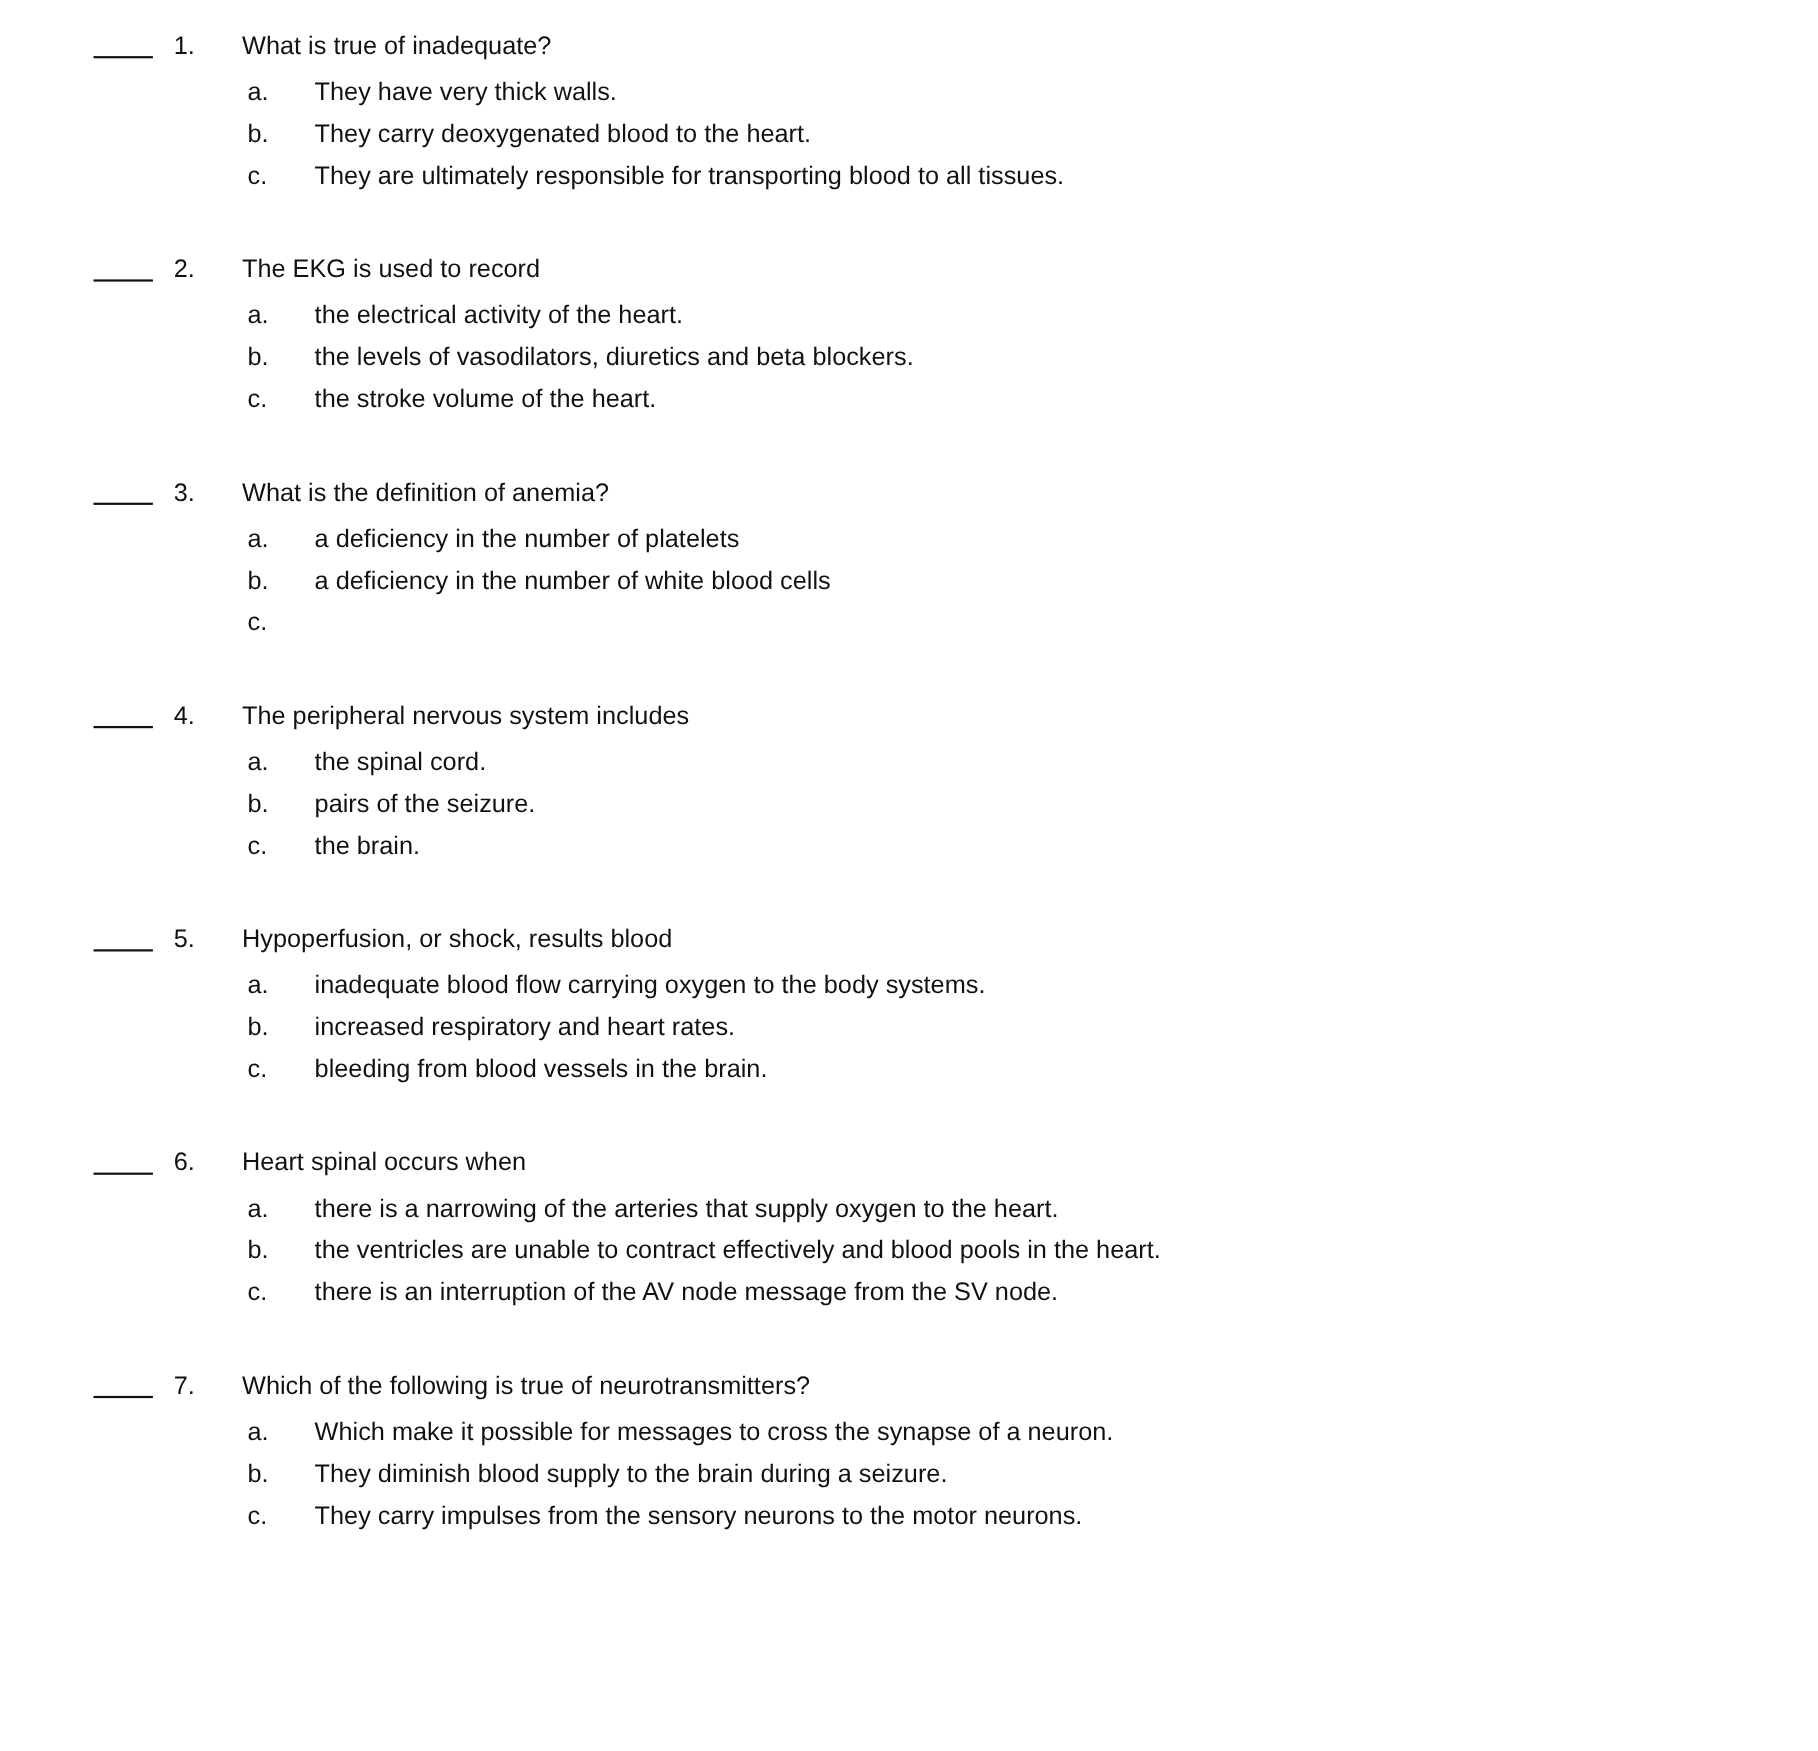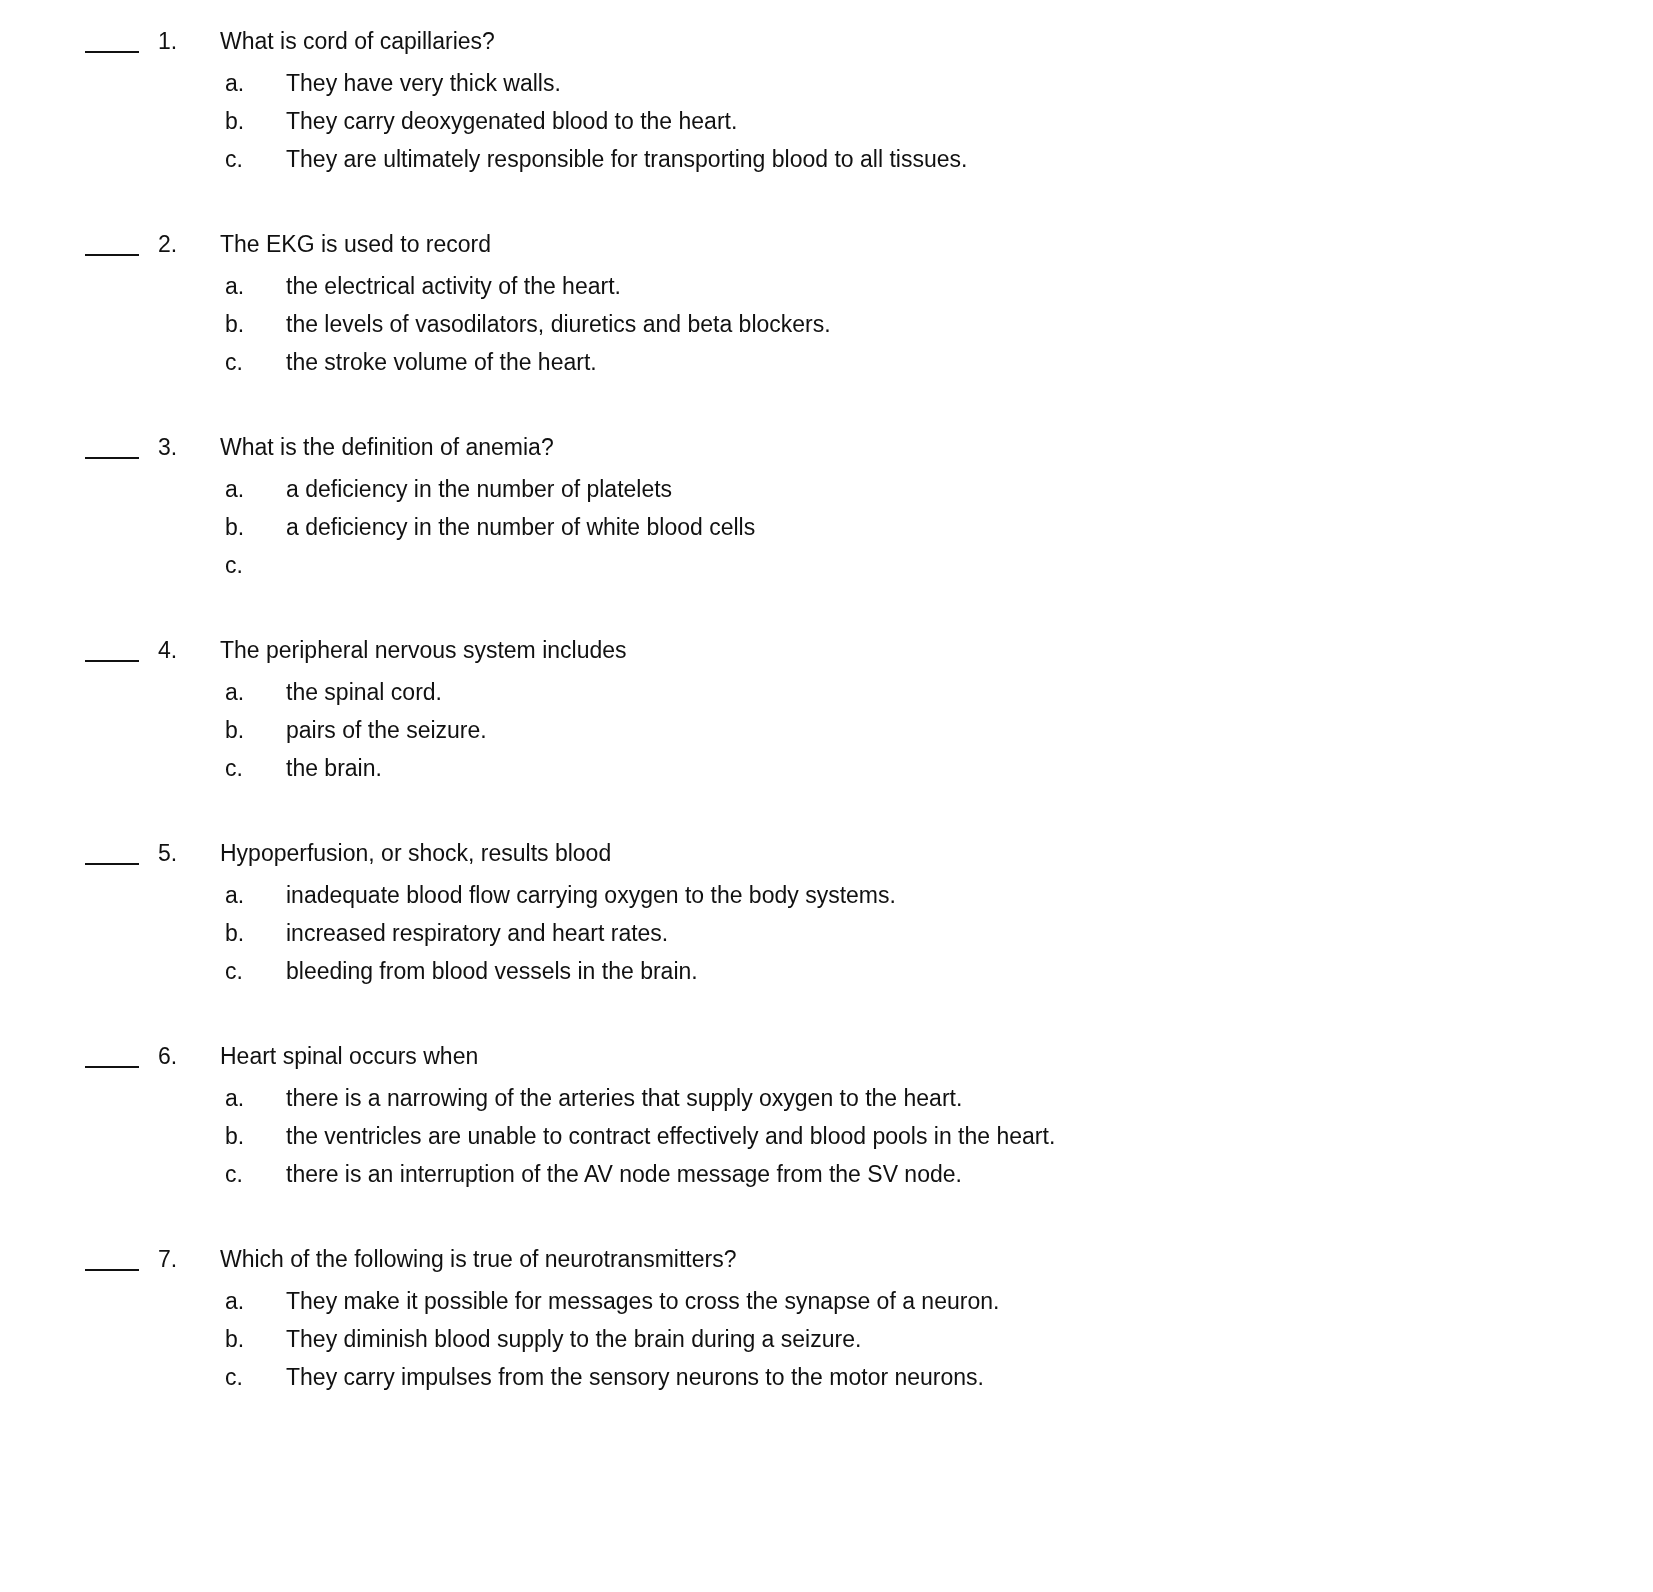--- a/index.html
+++ b/index.html
@@ -61,21 +61,21 @@
 </style>
 </head>
 <body>
 
 <div class="page">
 
   <section class="question">
     <div class="q-line">
       <span class="blank"></span>
       <span class="q-num">1.</span>
-      <span class="q-text">What is cord of capillaries?</span>
+      <span class="q-text">What is true of inadequate?</span>
     </div>
     <div class="option">
       <span class="opt-letter">a.</span>
       <span class="opt-text">They have very thick walls.</span>
     </div>
     <div class="option">
       <span class="opt-letter">b.</span>
       <span class="opt-text">They carry deoxygenated blood to the heart.</span>
     </div>
     <div class="option">
@@ -184,21 +184,21 @@
   </section>
 
   <section class="question">
     <div class="q-line">
       <span class="blank"></span>
       <span class="q-num">7.</span>
       <span class="q-text">Which of the following is true of neurotransmitters?</span>
     </div>
     <div class="option">
       <span class="opt-letter">a.</span>
-      <span class="opt-text">They make it possible for messages to cross the synapse of a neuron.</span>
+      <span class="opt-text">Which make it possible for messages to cross the synapse of a neuron.</span>
     </div>
     <div class="option">
       <span class="opt-letter">b.</span>
       <span class="opt-text">They diminish blood supply to the brain during a seizure.</span>
     </div>
     <div class="option">
       <span class="opt-letter">c.</span>
       <span class="opt-text">They carry impulses from the sensory neurons to the motor neurons.</span>
     </div>
   </section>

